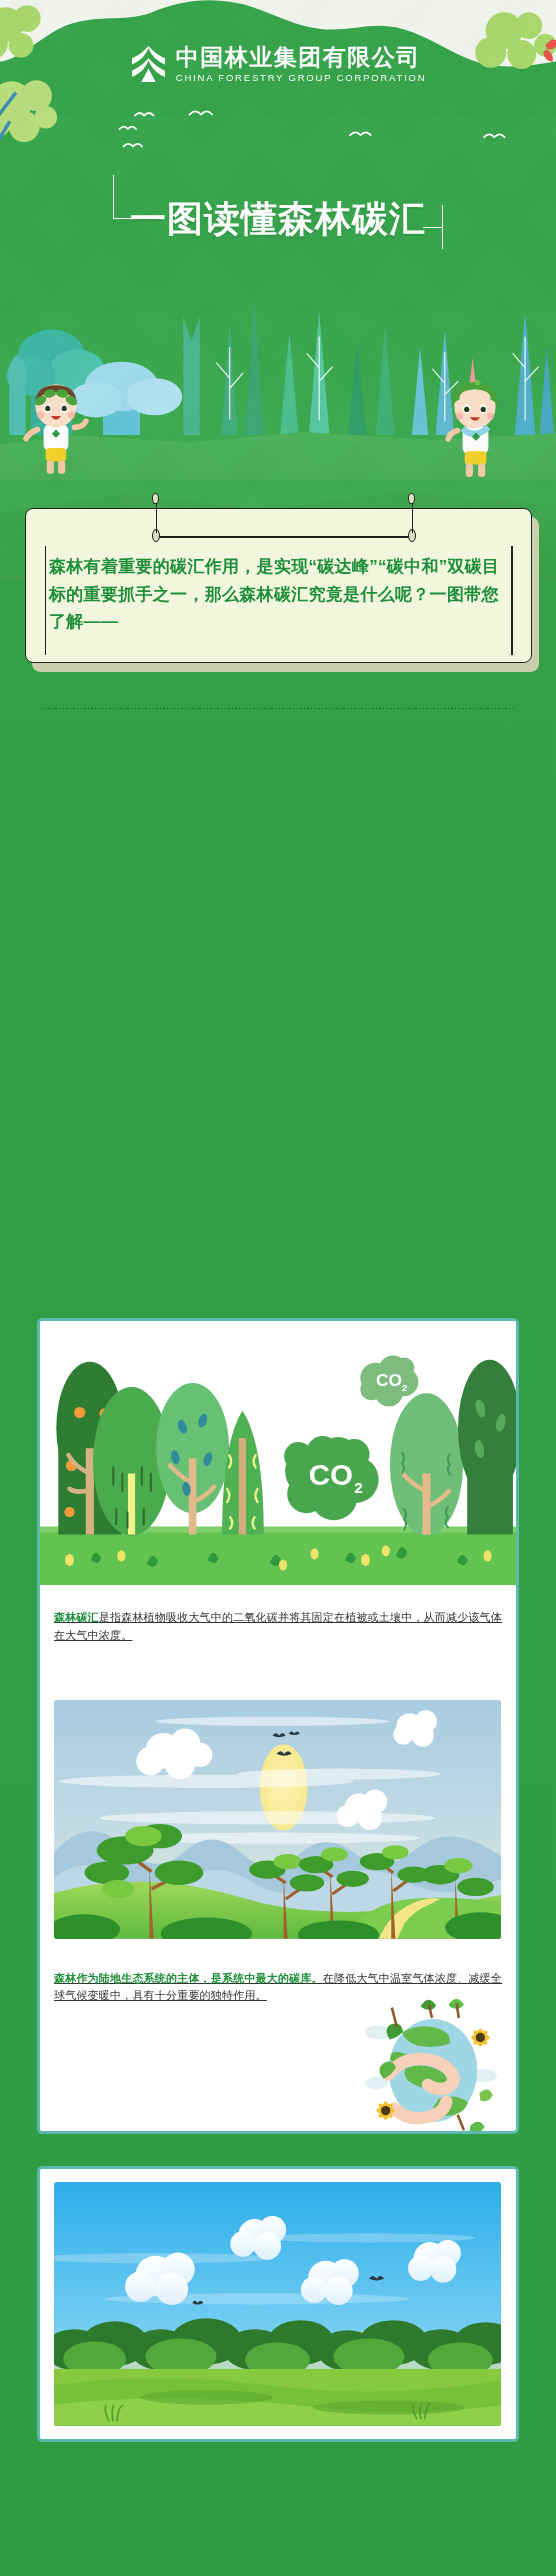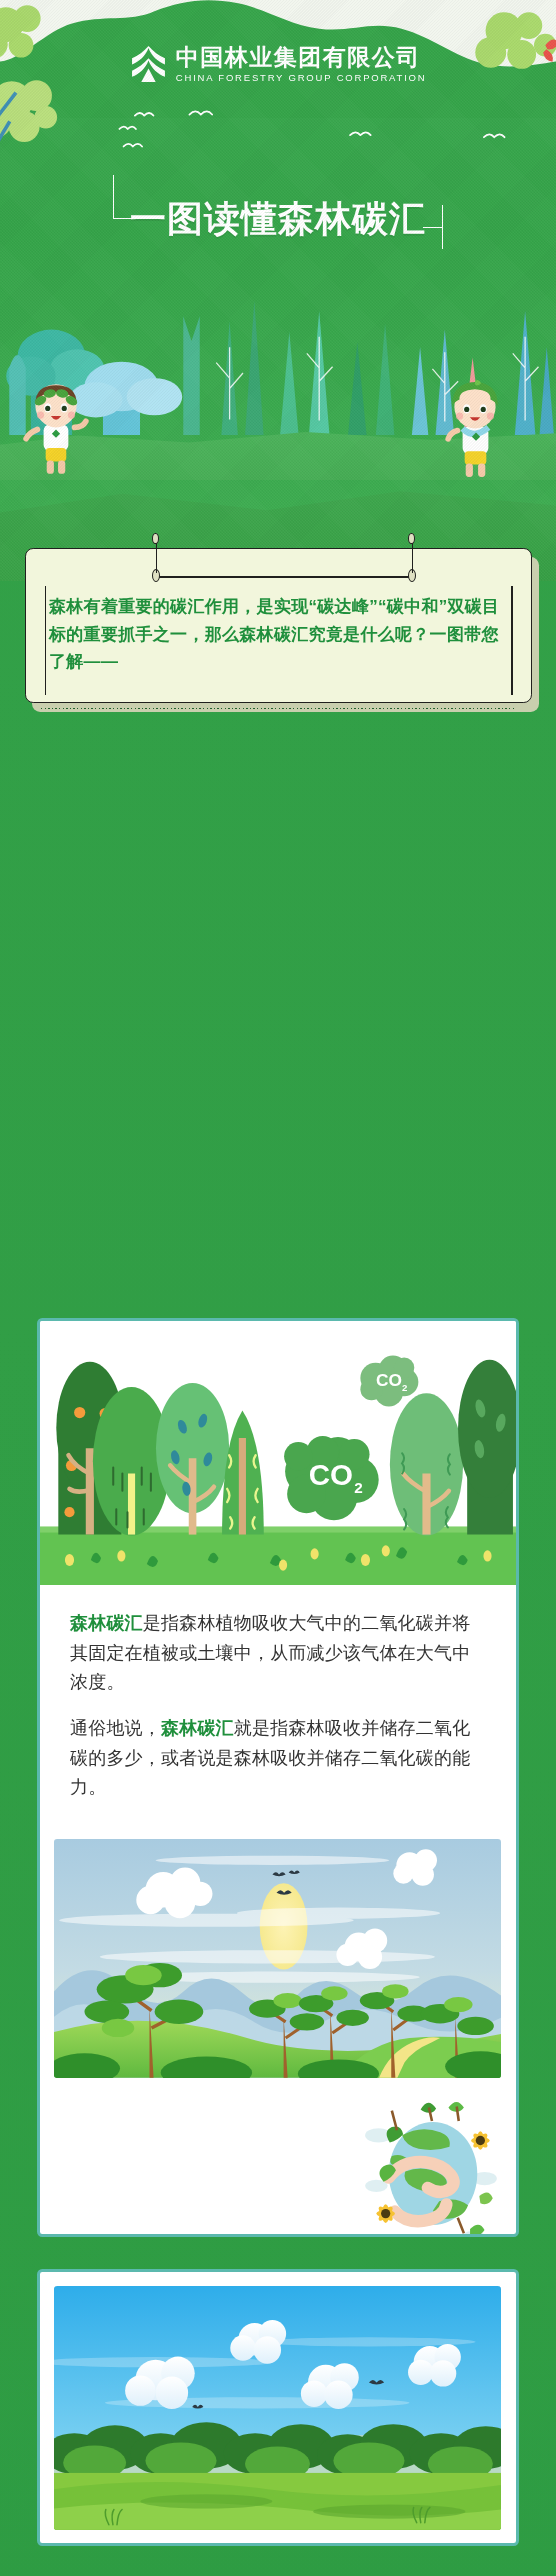--- a/index.html
+++ b/index.html
@@ -93,21 +93,21 @@
     background: linear-gradient(180deg,#40a84f 0%, #37a045 100%);
     clip-path: polygon(0 42%, 22% 26%, 48% 40%, 72% 24%, 100% 36%, 100% 100%, 0 100%);
   }
 
   .mascot { position: absolute; }
   .mascot-left { left: 23px; bottom: 103px; width: 67px; height: 98px; }
   .mascot-right { right: 47px; bottom: 101px; width: 67px; height: 101px; }
 
   
   .intro-wrap {
-    position: absolute; left: 25px; top: 548px; width: 401px;
+    position: absolute; left: 25px; top: 508px; width: 401px;
   }
   .intro-shadow {
     position: absolute; left: 7.2px; top: 9.3px; width: 507px; height: 155px;
     background: #c9cfae; border-radius: 8.2px;
   }
   .intro-card {
     position: relative; width: 507px; min-height: 155px;
     background: #f2f6dc; border: 1.5px solid #20201e; border-radius: 8.2px;
     padding: 44px 23px 21.6px 23px;
   }
@@ -147,22 +147,23 @@
     background: #ffffff;
     border: 3.6px solid #5bb9ae;
     border-radius: 5.2px;
     overflow: hidden;
   }
 
   .illus { display: block; width: 100%; }
   .illus-inset { margin: 13.4px 14.4px; width: calc(100% - 29px); border-radius: 3.1px; overflow:hidden; }
 
   .ptext {
-    font-size: 18px; line-height: 1.62; color: #333333; letter-spacing: 0.2px;
-    padding: 0 30px;
+    font-size: 11px; line-height: 1.62; color: #333333; letter-spacing: 0.2px;
+    padding: 0 14px;
+    text-decoration: underline;
   }
   .hl { color: #1f8f3c; font-weight: bold; }
   .p-gap { height: 17.5px; }
   .p-gap-lg { height: 24px; }
 
   .card-gap { height: 32px; }
 </style>
 </head>
 <body>
 
@@ -448,23 +449,20 @@
         <ellipse cx="880" cy="462" rx="8" ry="11"></ellipse>
       </g>
     </svg>
 
     <div class="p-gap-lg"></div>
     <div class="ptext">
       <span class="hl">森林碳汇</span><span>是指森林植物吸收大气中的二氧化碳并将其固定在植被或土壤中，从而减少该气体在大气中浓度。</span>
     </div>
 
     <div class="p-gap"></div>
-    <div class="ptext">
-      <span>通俗地说，</span><span class="hl">森林碳汇</span><span>就是指森林吸收并储存二氧化碳的多少，或者说是森林吸收并储存二氧化碳的能力。</span>
-    </div>
 
     <div class="p-gap-lg"></div>
 
     <div class="illus-inset">
       <svg style="display:block;width:100%" viewBox="0 0 880 470">
         <defs>
           <linearGradient id="sky2" x1="0" y1="0" x2="0" y2="1">
             <stop offset="0%" stop-color="#a8cbe0"></stop>
               <stop offset="55%" stop-color="#c3dbe4"></stop>
             <stop offset="100%" stop-color="#e7f0cf"></stop>
@@ -574,20 +572,23 @@
         <g fill="#2f8f2a">
           <ellipse cx="60" cy="452" rx="70" ry="30"></ellipse>
             <ellipse cx="300" cy="460" rx="90" ry="32"></ellipse>
           <ellipse cx="560" cy="462" rx="80" ry="28"></ellipse>
             <ellipse cx="840" cy="448" rx="70" ry="30"></ellipse>
         </g>
       </svg>
     </div>
 
     <div class="p-gap"></div>
+    <div class="ptext">
+      <span class="hl">森林作为陆地生态系统的主体，是系统中最大的碳库。</span><span>在降低大气中温室气体浓度、减缓全球气候变暖中，具有十分重要的独特作用。</span>
+    </div>
 
     <div class="p-gap"></div>
     <div style="position:relative">
 
       <svg style="position:absolute;right:14.4px;top:-31px;width:139px;height:160px" viewBox="0 0 270 310">
         <g fill="#d8ecf0" opacity="0.8">
           <ellipse cx="30" cy="78" rx="26" ry="14"></ellipse>
             <ellipse cx="26" cy="176" rx="22" ry="12"></ellipse>
           <ellipse cx="236" cy="162" rx="24" ry="13"></ellipse>
             <ellipse cx="214" cy="278" rx="26" ry="14"></ellipse>

